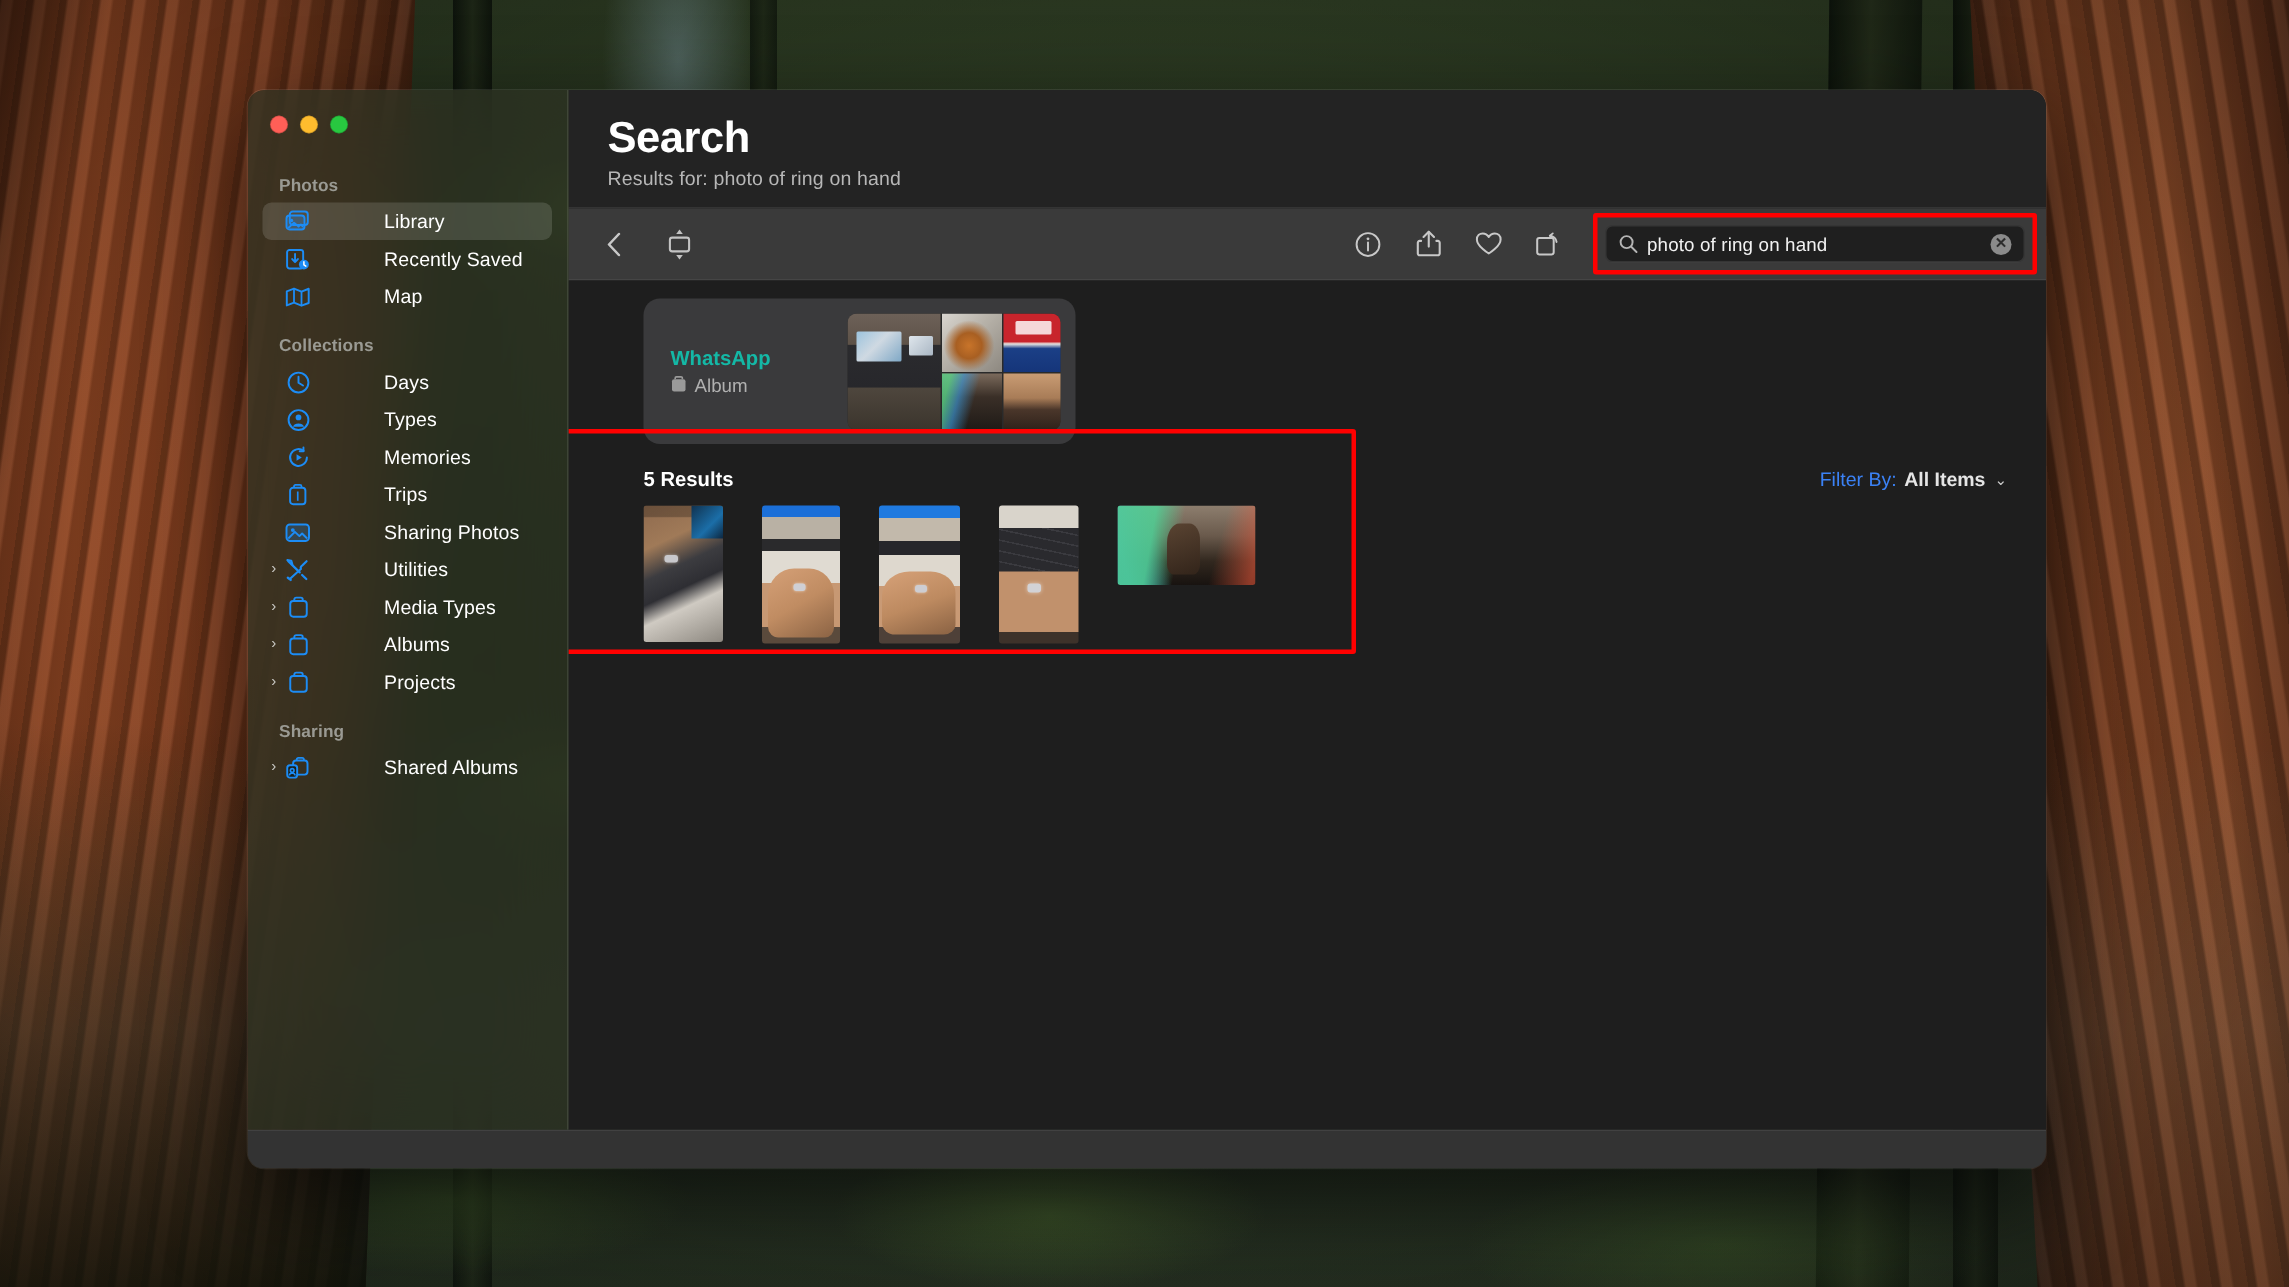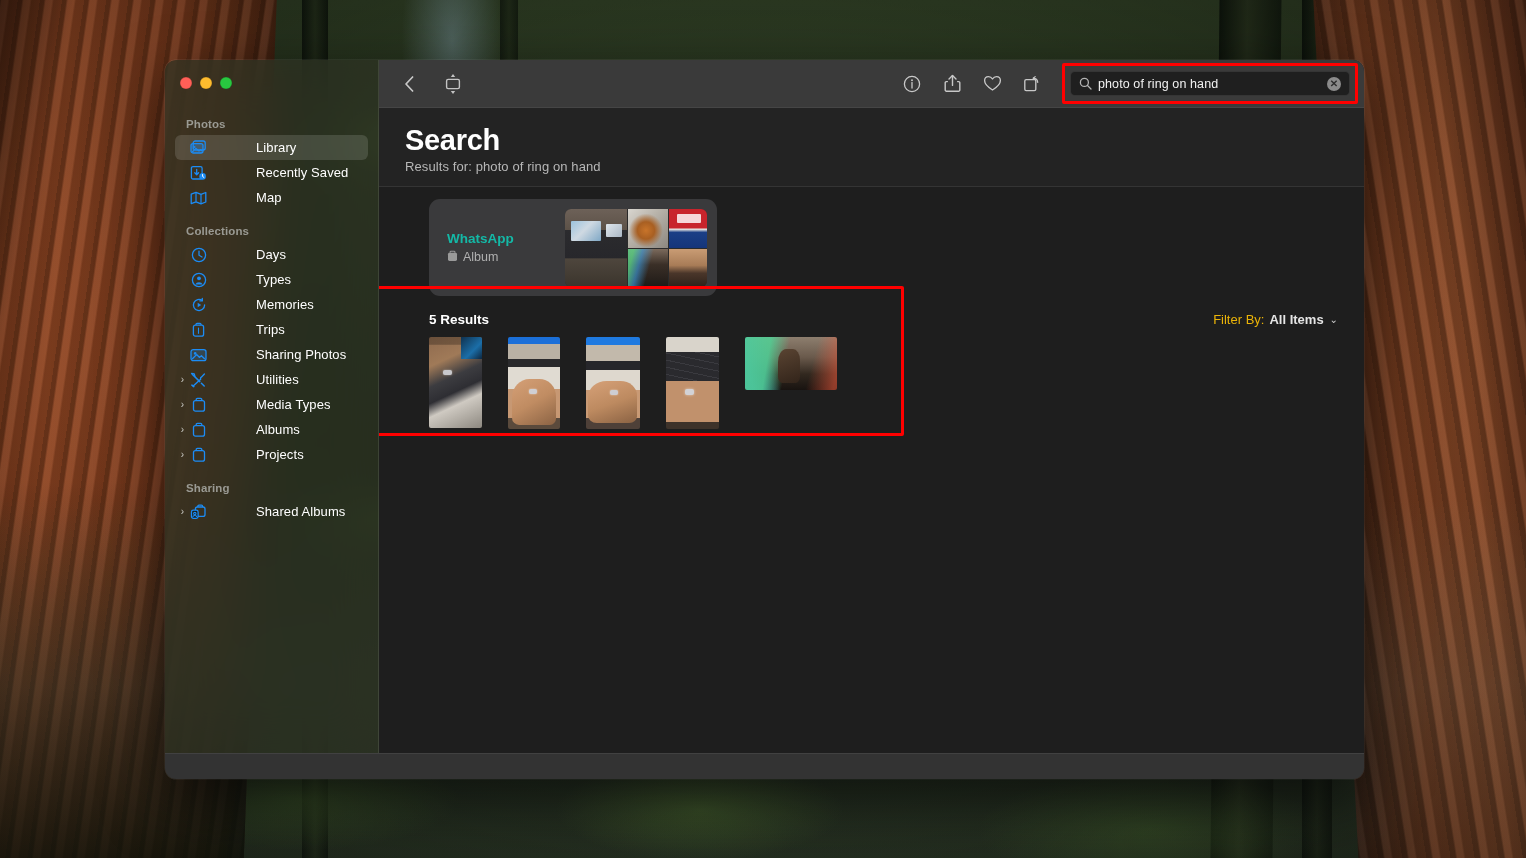--- a/index.html
+++ b/index.html
@@ -219,21 +219,21 @@
     background:
       linear-gradient(105deg, rgba(90,220,140,.75) 12%, rgba(60,160,230,.6) 30%, rgba(0,0,0,0) 52%),
       linear-gradient(to bottom, #7b6a5c 0%, #3a2f27 40%, #1d1916 100%);
   }
   .ct-face { background:linear-gradient(to bottom,#c99c74 0%, #a87c57 42%, #4a362a 62%, #2c2019 100%); }
 
   
   #results-head { display:flex; align-items:center; justify-content:space-between; padding:16px 26px 0 50px; }
   #results-title { font-size:13.5px; font-weight:700; color:#ffffff; }
   #filter-by { font-size:13px; color:#dcdcdc; display:flex; align-items:center; gap:5px; }
-  #filter-by .fb-label { color:#eab308; }
+  #filter-by .fb-label { color:#3b82f6; }
   #filter-by .fb-value { font-weight:700; color:#e5e5e5; }
   #filter-by .chev { font-size:10px; color:#cfcfcf; margin-left:1px; }
 
   #thumb-strip { display:flex; align-items:flex-start; gap:26px; padding:10px 0 0 50px; height:110px; }
   .thumb { border-radius:2px; overflow:hidden; position:relative; background:#111; cursor:default; }
 
   .th1 { width:53px; height:91px;
     background:
       linear-gradient(to bottom, rgba(0,0,0,.25) 0 8%, rgba(0,0,0,0) 9%),
       linear-gradient(155deg, #8e6a4e 0%, #a07a58 26%, #3c3c40 44%, #2e2e33 58%, #cfcac2 70%, #8d8880 100%);
@@ -480,20 +480,25 @@
             </span>
             <span class="sb-label">Shared Albums</span>
           </div>
         </div>
 
       </div>
     </div>
 
     <div id="content">
 
+      <div id="header-area">
+        <div id="page-title">Search</div>
+        <div id="results-for">Results for: photo of ring on hand</div>
+      </div>
+
       <div id="toolbar">
         <div class="tb-btn">
           <svg width="13" height="18" viewBox="0 0 13 18" fill="none">
             <path d="M9.6 2 L3 9 L9.6 16" stroke="#c8c8c8" stroke-width="1.7" fill="none" stroke-linecap="round" stroke-linejoin="round"></path>
           </svg>
         </div>
         <div class="tb-btn" style="margin-left:12px">
           <svg width="22" height="22" viewBox="0 0 22 22" fill="none">
             <path d="M11 1 L13.2 4 H8.8 Z" fill="#c3c3c3"></path>
             <rect x="4.6" y="6.4" width="12.8" height="9.2" rx="1.6" stroke="#c3c3c3" stroke-width="1.4" fill="none"></rect>
@@ -538,25 +543,20 @@
                   <circle cx="5.4" cy="5.4" r="4" stroke="#b4b4b4" stroke-width="1.3" fill="none"></circle>
                   <path d="M8.5 8.5 L12 12" stroke="#b4b4b4" stroke-width="1.3" stroke-linecap="round"></path>
                 </svg>
               </span>
               <span id="search-value">photo of ring on hand</span>
               <span id="search-clear">✕</span>
             </div>
             <div class="hl-box" id="hl-search"></div>
           </div>
         </div>
-      </div>
-
-      <div id="header-area">
-        <div id="page-title">Search</div>
-        <div id="results-for">Results for: photo of ring on hand</div>
       </div>
 
       <div id="results-scroll">
 
 
         <div id="collections-row">
           <div class="coll-card">
             <div class="coll-text">
               <div class="coll-name">WhatsApp</div>
               <div class="coll-sub">

